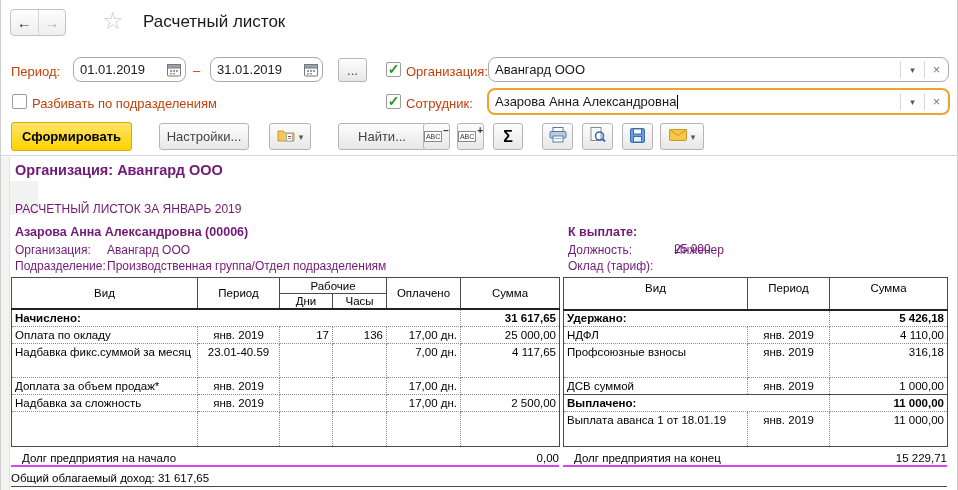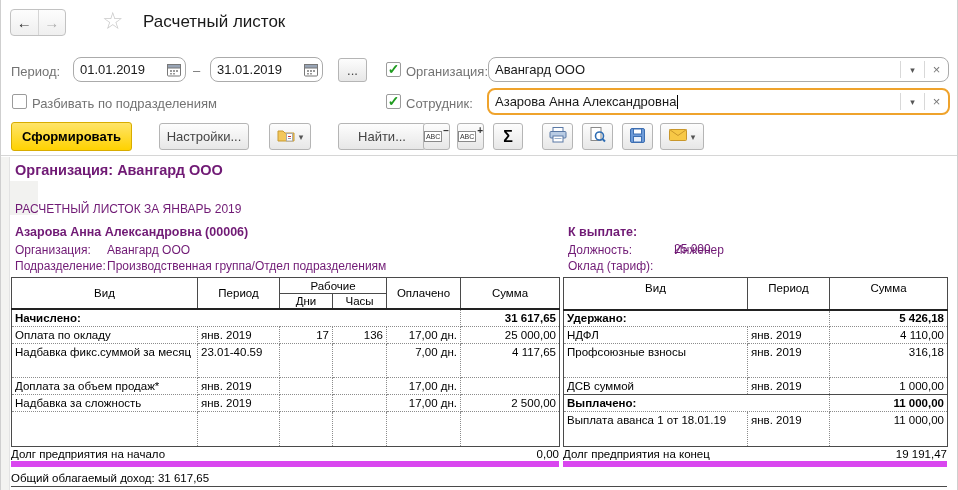--- a/index.html
+++ b/index.html
@@ -9,21 +9,21 @@
 
   
   .navbtns { position:absolute; left:9px; top:9px; width:56px; height:27px; border:1px solid #C2C2C2;
              border-radius:4px; background:linear-gradient(#FDFDFD,#EFEFEF); display:flex; }
   .navbtn  { flex:1; display:flex; align-items:center; justify-content:center; font-size:15px; color:#333; cursor:pointer; }
   .navbtn.fwd { border-left:1px solid #D5D5D5; color:#AFAFAF; }
   .star    { position:absolute; left:101px; top:7px; font-size:24px; color:#C9C9C9; }
   .title   { position:absolute; left:142px; top:12px; font-size:17px; color:#1A1A1A; }
 
   
-  .flabel { position:absolute; font-size:13px; color:#737373; white-space:nowrap; }
+  .flabel { position:absolute; font-size:13px; color:#c2410c; white-space:nowrap; }
   .field  { position:absolute; height:25px; border:1px solid #ABABAB; border-radius:8px; background:#fff;
             font-size:13px; color:#1A1A1A; display:flex; align-items:center; }
   .datefield { padding-left:6px; justify-content:space-between; }
   .cal { margin-right:4px; display:flex; }
   .cb  { position:absolute; width:15px; height:15px; border:1px solid #9B9B9B; border-radius:2px; background:#fff;
          display:flex; align-items:center; justify-content:center; cursor:pointer; }
   .cb span { font-size:14px; font-weight:bold; color:#1F9B1F; line-height:11px; }
   .combo { padding:0; }
   .combo .ctext { flex:1; padding:0 6px; white-space:nowrap; overflow:hidden; display:flex; align-items:center; }
   .combo .csep  { width:1px; align-self:stretch; margin:3px 0; background:#D8D8D8; }
@@ -58,24 +58,24 @@
   .rt th { border:1px solid #4A4A4A; font-weight:normal; text-align:center; padding:0 2px; background:#fff; }
   .rt td { border:1px dotted #8C8C8C; padding:0 3px; overflow:hidden; background:#fff; }
   tr.sec  td { border-top:2px solid #222; }
   tr.sec2 td { border-top:1px solid #4A4A4A; }
   tr.h17 td { height:17px; }
   tr.h34 td { height:34px; vertical-align:top; padding-top:1px;margin-left:40px; }
   tr.h35 td { height:35px; vertical-align:top; padding-top:1px; }
   tr.hA th { height:16px; }
   tr.hB th { height:15px; }
   tr.hR th { height:32px; vertical-align:top; padding-top:3px; }
-  .c { text-align:left; } .r { text-align:right; } .b { font-weight:bold; }
-
-  .debt { position:absolute; height:17px; border-bottom:6px solid #d946ef; font-size:11.5px; color:#000;
-          display:flex; justify-content:space-between; align-items:flex-end; padding-bottom:1px; }
+  .c { text-align:center; } .r { text-align:right; } .b { font-weight:bold; }
+
+  .debt { position:absolute; height:17px; border-bottom:2px solid #d946ef; font-size:11.5px; color:#000;
+          display:flex; justify-content:space-between; align-items:flex-end; padding-bottom:1px;padding-left:11px; }
   .taxable { position:absolute; height:17px; border-bottom:1px solid #4A4A4A; font-size:11.5px; color:#000;
              display:flex; align-items:flex-end; padding-bottom:2px; }
 </style>
 </head>
 <body>
 
 <div id="app">
 
   <div class="navbtns">
     <div class="navbtn">
@@ -339,17 +339,17 @@
     </tr>
   </tbody>
     </table>
 
   <div class="debt" style="left:10px; top:450px; width:548px;">
     <span>Долг предприятия на начало</span>
     <span>0,00</span>
   </div>
   <div class="debt" style="left:562px; top:450px; width:384px;">
     <span>Долг предприятия на конец</span>
-    <span>19 191,47</span>
+    <span>15 229,71</span>
   </div>
   <div class="taxable" style="left:10px; top:470px; width:936px;">Общий облагаемый доход: 31 617,65</div>
 
 </div>
 
 </body></html>

